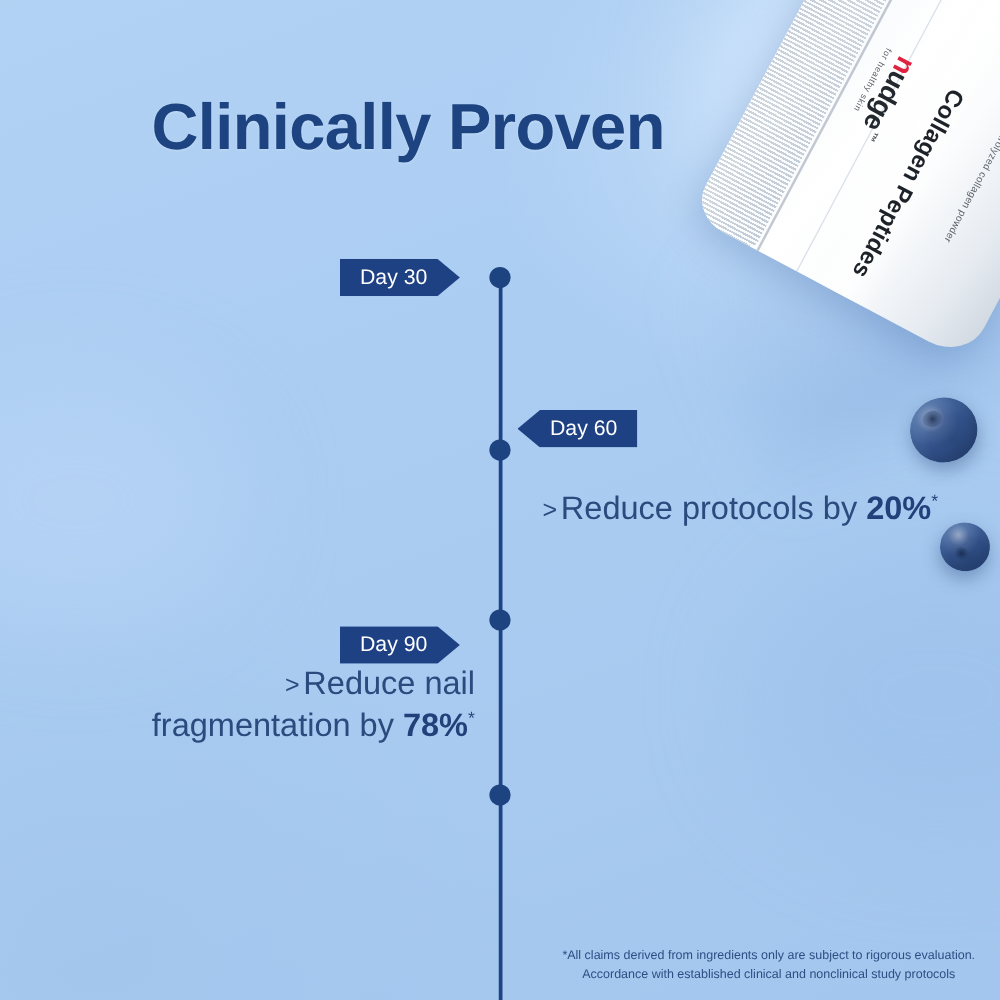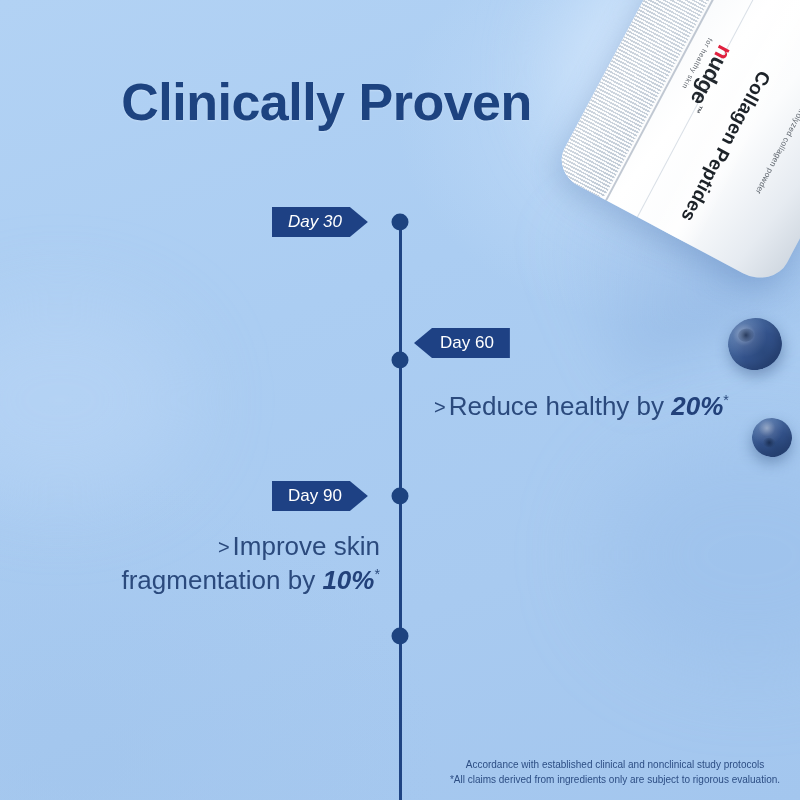--- a/index.html
+++ b/index.html
@@ -90,21 +90,21 @@
   }
   .claims.align-right { text-align:right; }
   .claims.align-left  { text-align:left; }
   .claim { margin-bottom:2px; }
   .claim .chev {
     font-size:20px;
     color:#2b4a7d;
     margin-right:3px;
     vertical-align:1px;
   }
-  .claim b { font-weight:bold; color:#22417a;font-style:italic; }
+  .claim b { font-weight:bold; color:#22417a; }
   .claim sup {
     font-size:0.55em; vertical-align:super;
     line-height:0; font-weight:normal;
   }
 
   
   .footnote {
     position:absolute; left:440px; top:758px; width:350px;
     color:#2d4e84; font-size:10px; line-height:1.45;
     text-align:center;
@@ -223,44 +223,44 @@
   </div>
 
   <div class="title">Clinically Proven</div>
 
   <div class="timeline-line"></div>
   <div class="tl-dot" style="top:222px;"></div>
   <div class="tl-dot" style="top:360px;"></div>
   <div class="tl-dot" style="top:496px;"></div>
   <div class="tl-dot" style="top:636px;"></div>
 
-  <div class="day-badge right" style="left:272px; top:207px;font-style:italic;">
+  <div class="day-badge right" style="left:272px; top:207px;">
     <span>Day 30</span>
   </div>
 
   <div class="day-badge left" style="left:414px; top:328px;">
     <span>Day 60</span>
   </div>
   <div class="claims align-left" style="left:434px; top:390px; width:350px;">
     <div class="claim">
-      <span class="chev">&gt;</span><span>Reduce healthy by</span>
+      <span class="chev">&gt;</span><span>Reduce protocols by</span>
       <b>20%</b><sup>*</sup>
     </div>
   </div>
 
-  <div class="day-badge right" style="left:272px; top:481px;">
+  <div class="day-badge right" style="left:272px; top:501px;">
     <span>Day 90</span>
   </div>
   <div class="claims align-right" style="left:40px; top:530px; width:340px;">
     <div class="claim">
-      <span class="chev">&gt;</span><span>Improve skin</span><br>
+      <span class="chev">&gt;</span><span>Reduce nail</span><br>
       <span>fragmentation by</span>
-      <b>10%</b><sup>*</sup>
+      <b>78%</b><sup>*</sup>
     </div>
   </div>
 
 
   <div class="footnote">
+    <div>*All claims derived from ingredients only are subject to rigorous evaluation.</div>
     <div>Accordance with established clinical and nonclinical study protocols</div>
-    <div>*All claims derived from ingredients only are subject to rigorous evaluation.</div>
   </div>
 
 </div>
 
 </body></html>

